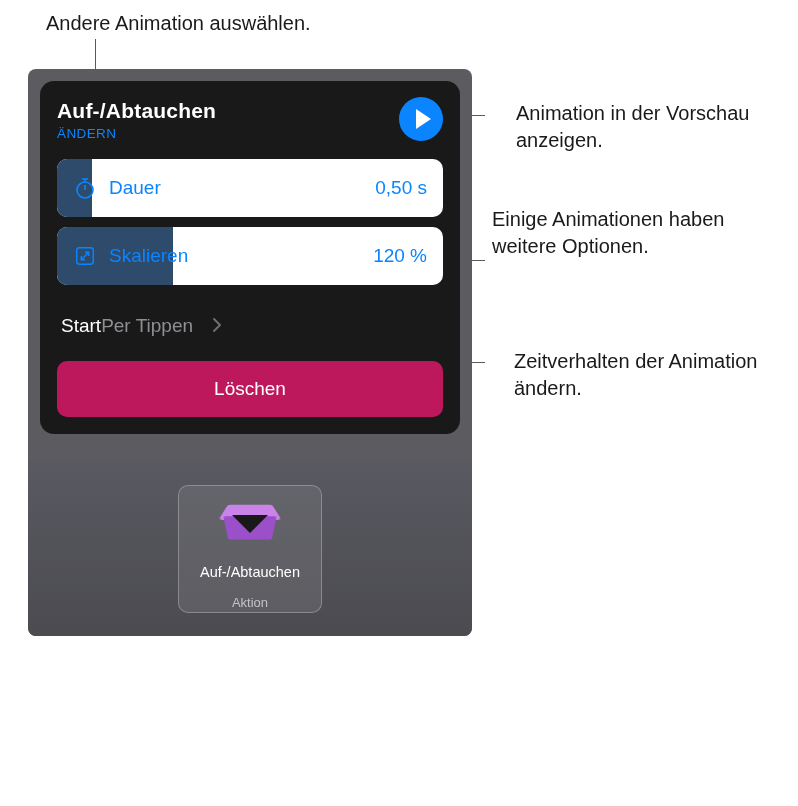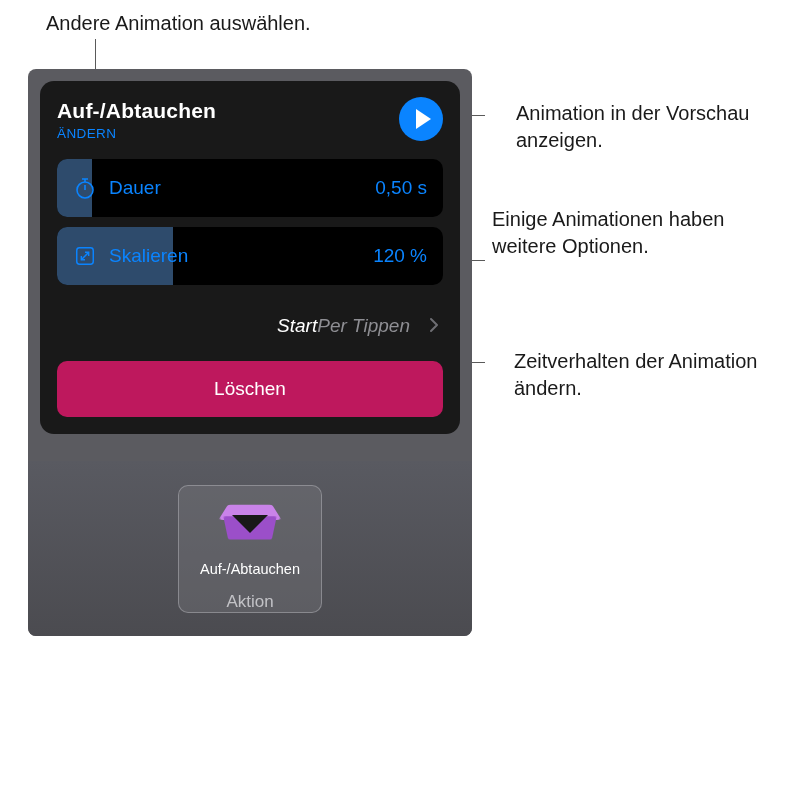--- a/index.html
+++ b/index.html
@@ -79,21 +79,21 @@
     }
     .play-triangle {
       width: 0;
       height: 0;
       border-left: 15px solid #ffffff;
       border-top: 10px solid transparent;
       border-bottom: 10px solid transparent;
       margin-left: 4px;
     }
     .option-row {
-      background: #000000;
+      background: #ffffff;
       border-radius: 10px;
       height: 58px;
       display: flex;
       align-items: center;
       padding: 0 16px;
       margin-bottom: 10px;
       position: relative;
       overflow: hidden;
     }
     .option-fill {
@@ -128,23 +128,22 @@
       font-weight: 400;
     }
     .option-value {
       color: #0a84ff;
       font-size: 19px;
       font-weight: 400;
     }
     .start-row {
       display: flex;
       align-items: center;
-      justify-content: flex-end;
+      justify-content: flex-start;
       padding: 18px 4px 18px 4px;
-      font-style: italic;
     }
     .start-label {
       color: #ffffff;
       font-size: 19px;
     }
     .start-right {
       display: flex;
       align-items: center;
       gap: 19px;
     }
@@ -227,21 +226,21 @@
       border-radius: 2px;
     }
     .token-label {
       color: #ffffff;
       font-size: 14.5px;
       font-weight: 500;
       text-align: center;
     }
     .token-sublabel {
       color: #c2c2c6;
-      font-size: 17px;
+      font-size: 13px;
       text-align: left;
       margin-top: 15px;
     }
   </style>
 </head>
 <body>
 
 <div class="callout" style="left:46px; top:10px;">Andere Animation auswählen.</div>
 <div class="callout-line" style="left:95px; top:39px; width:1px; height:64px;"></div>
 

